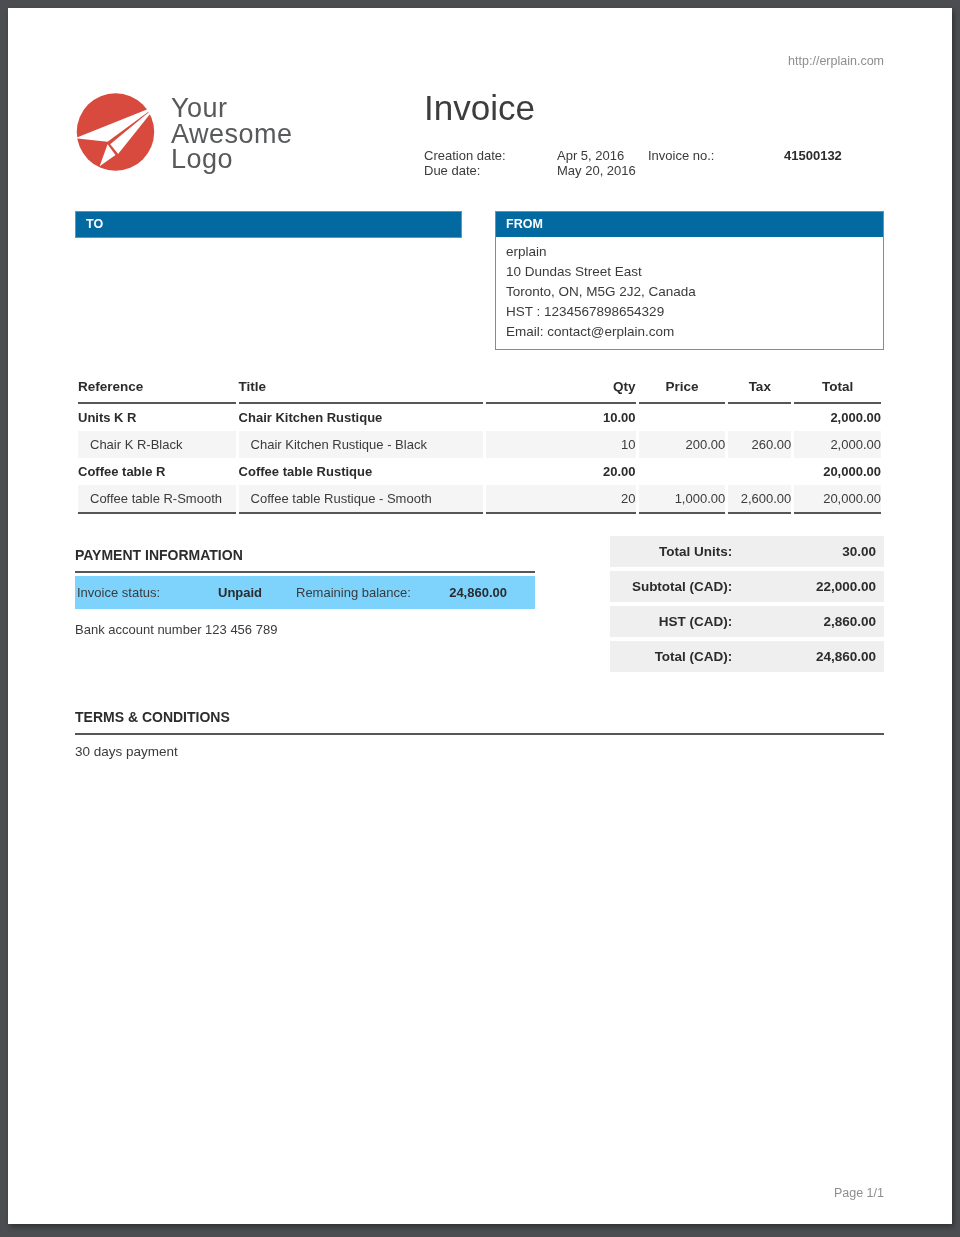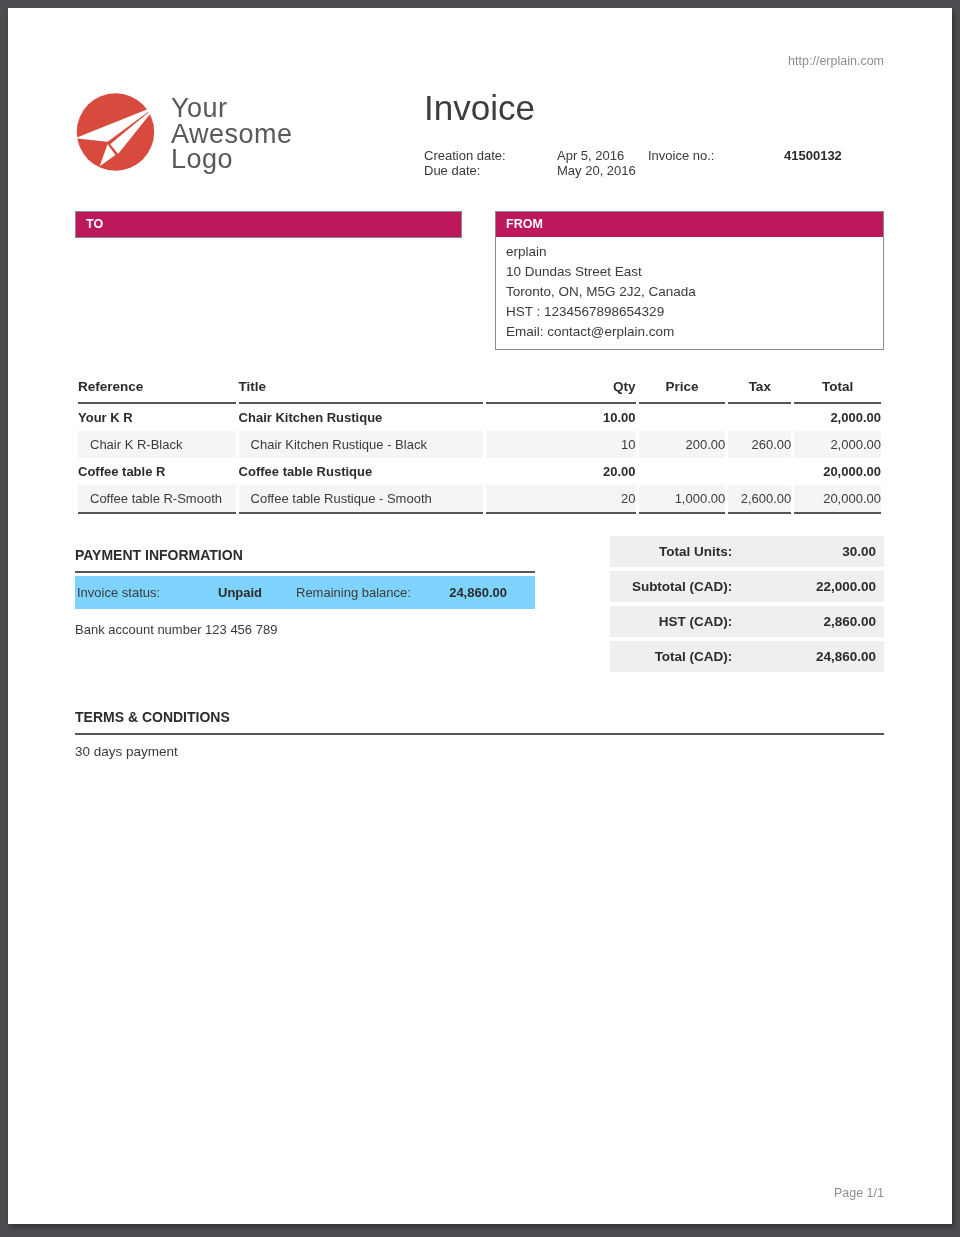--- a/index.html
+++ b/index.html
@@ -51,21 +51,21 @@
     color: #3b3b3d;
   }
   .meta-value-strong { font-weight: bold; color: #2c2c2e; }
 
   
   .boxes { display: flex; justify-content: space-between; margin-top: 33px; }
   .box { border: 1px solid #8a8a8c; }
   .box-to { width: 387px; align-self: flex-start; }
   .box-from { width: 389px; }
   .box-header {
-    background: #be185d;
+    background: #0369a1;
     color: #ffffff;
     font-weight: bold;
     font-size: 12.5px;
     padding: 5px 10px 6px;
   }
   .box-body { font-size: 13.5px; }
   .box-to .box-body { padding: 4px 10px 6px; }
   .box-from .box-body { padding: 4px 10px 8px; }
   .box-from .box-body div { padding: 2.5px 0; }
 
@@ -205,21 +205,21 @@
           <th class="col-ref">Reference</th>
           <th class="col-title">Title</th>
           <th class="col-qty">Qty</th>
           <th class="col-price">Price</th>
           <th class="col-tax">Tax</th>
           <th class="col-total">Total</th>
         </tr>
       </thead>
       <tbody>
         <tr class="parent-row">
-          <td class="cell-ref">Your K R</td>
+          <td class="cell-ref">Units K R</td>
           <td class="cell-title">Chair Kitchen Rustique</td>
           <td class="num">10.00</td>
           <td class="num"></td>
           <td class="num"></td>
           <td class="num">2,000.00</td>
         </tr>
         <tr class="child-row">
           <td class="cell-ref">Chair K R-Black</td>
           <td class="cell-title">Chair Kitchen Rustique - Black</td>
           <td class="num">10</td>

